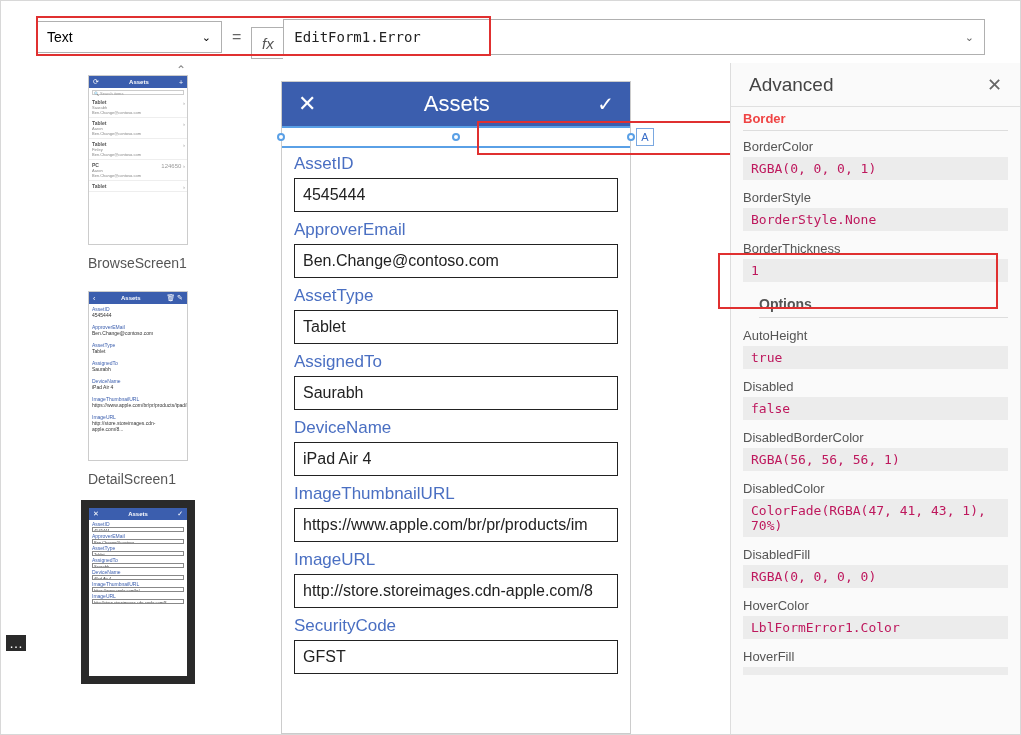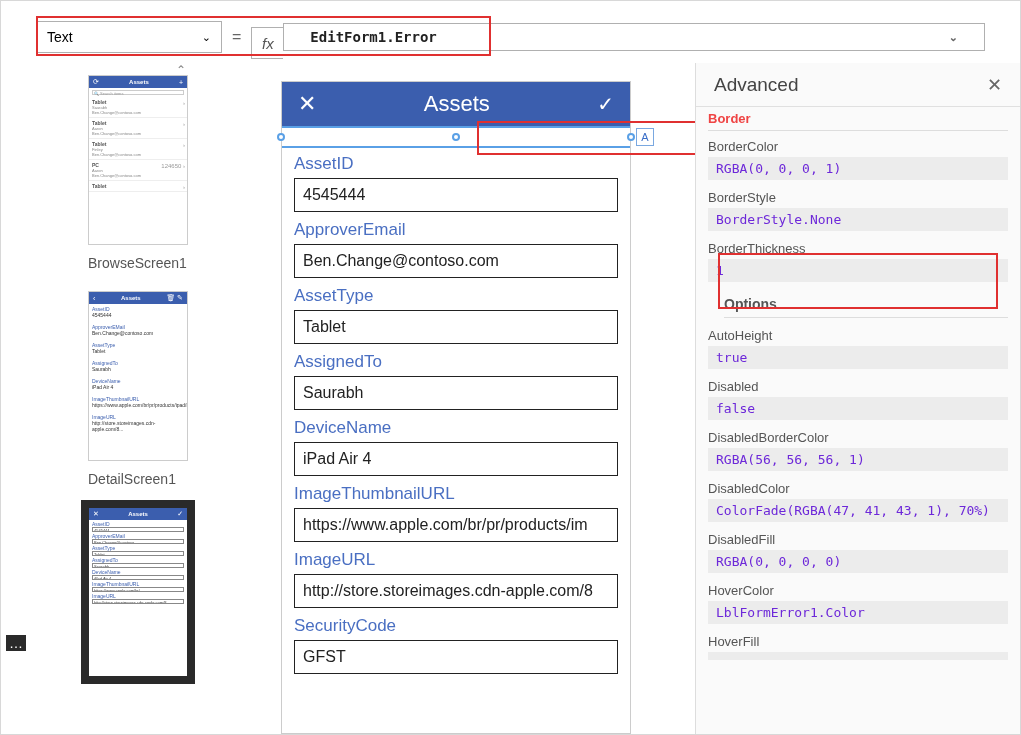--- a/index.html
+++ b/index.html
@@ -3,21 +3,21 @@
 <meta charset="utf-8">
 <style>
   * { box-sizing: border-box; margin: 0; padding: 0; }
   body { font-family: "Segoe UI", -apple-system, sans-serif; background: #fff; width: 1021px; height: 735px; overflow: hidden; border: 1px solid #d8d8d8; position: relative; }
   
   .formula-bar { display: flex; align-items: center; margin: 18px 35px 0 35px; height: 36px; }
   .prop-select { width: 186px; height: 32px; border: 1px solid #b0b0b0; background: #fff; padding: 0 10px; font-size: 14px; display: flex; align-items: center; justify-content: space-between; }
   .chev-down { font-size: 11px; }
   .equals { margin: 0 10px; color: #666; font-size: 16px; }
   .fx-box { width: 32px; height: 32px; border: 1px solid #b0b0b0; border-right: none; display: flex; align-items: center; justify-content: center; font-style: italic; color: #555; font-size: 15px; margin-top: 12px; }
-  .formula-input { flex: 1; height: 28px; border: 1px solid #b0b0b0; padding: 0 26px; font-size: 14px; display: flex; align-items: center; justify-content: space-between; font-weight: bold; }
+  .formula-input { flex: 1; height: 36px; border: 1px solid #b0b0b0; padding: 0 10px; font-size: 14px; display: flex; align-items: center; justify-content: space-between; }
   .formula-text { font-family: Consolas, monospace; font-size: 14px; color: #222; }
   .fb-chev { font-size: 11px; color: #666; }
   .hi-red-1 { position: absolute; left: 35px; top: 15px; width: 455px; height: 40px; border: 2px solid #e03030; pointer-events: none; }
 
   .work { display: flex; height: calc(100% - 62px); margin-top: 8px; }
   
   .thumb-col { width: 195px; padding: 12px 0 0 45px; position: relative; }
   .thumb-toggle { position: absolute; right: 10px; top: 0; color: #888; font-size: 12px; }
   .thumb-wrap { margin-bottom: 20px; padding-left: 42px; }
   .thumb { width: 100px; height: 170px; border: 1px solid #ccc; background: #fff; font-size: 5px; color: #444; overflow: hidden; }
@@ -53,31 +53,31 @@
   .sh-m { left: 50%; margin-left: -4px; }
   .sh-r { right: -5px; }
   .sel-ind { position: absolute; right: -24px; top: 0; width: 18px; height: 18px; border: 1px solid #7aa8e0; color: #3b6fc8; font-size: 11px; display: flex; align-items: center; justify-content: center; background: #fff; }
   .hi-red-2 { position: absolute; left: 281px; top: 58px; width: 372px; height: 34px; border: 2px solid #e03030; pointer-events: none; }
   .form-body { padding: 6px 12px; }
   .fld { margin-bottom: 8px; }
   .fld-label { color: #4a6fc2; font-size: 17px; margin-bottom: 4px; }
   .fld-input { width: 100%; height: 34px; border: 1px solid #222; padding: 0 8px; font-size: 16px; color: #222; display: flex; align-items: center; overflow: hidden; white-space: nowrap; }
 
   
-  .adv-col { width: 325px; border-left: 1px solid #ddd; background: #fafafa; display: flex; flex-direction: column; position: relative; }
+  .adv-col { width: 290px; border-left: 1px solid #ddd; background: #fafafa; display: flex; flex-direction: column; position: relative; }
   .adv-head { height: 44px; display: flex; align-items: center; justify-content: space-between; padding: 0 18px; font-size: 19px; color: #444; border-bottom: 1px solid #e0e0e0; }
   .adv-close { font-size: 18px; color: #666; font-weight: 300; }
   .adv-scroll { flex: 1; overflow-y: auto; padding: 4px 12px 10px 12px; }
   .adv-scroll::-webkit-scrollbar { width: 16px; }
   .adv-scroll::-webkit-scrollbar-track { background: #f0f0f0; }
   .adv-scroll::-webkit-scrollbar-thumb { background: #c4c4c4; }
   .section-hdr-cut { font-size: 13px; color: #ef4444; font-weight: 600; border-bottom: 1px solid #ddd; padding-bottom: 4px; margin-bottom: 8px; }
   .prop { margin-bottom: 10px; }
   .prop-lbl { font-size: 13px; color: #555; margin-bottom: 3px; }
-  .prop-val { background: #ececec; padding: 4px 8px; font-family: Consolas, monospace; font-size: 13px; color: #6d28d9; }
+  .prop-val { background: #ececec; padding: 4px 8px; font-family: Consolas, monospace; font-size: 13px; color: #be185d; }
   .opt-hdr { font-size: 14px; color: #555; font-weight: 600; margin: 14px 0 10px 16px; border-bottom: 1px solid #ddd; padding-bottom: 5px; }
   .hi-red-3 { position: absolute; left: 717px; top: 252px; width: 280px; height: 56px; border: 2px solid #e03030; pointer-events: none; }
 </style>
 </head>
 <body>
 
 <div class="formula-bar">
   <div class="prop-select">
     <span>Text</span>
     <span class="chev-down">⌄</span>

